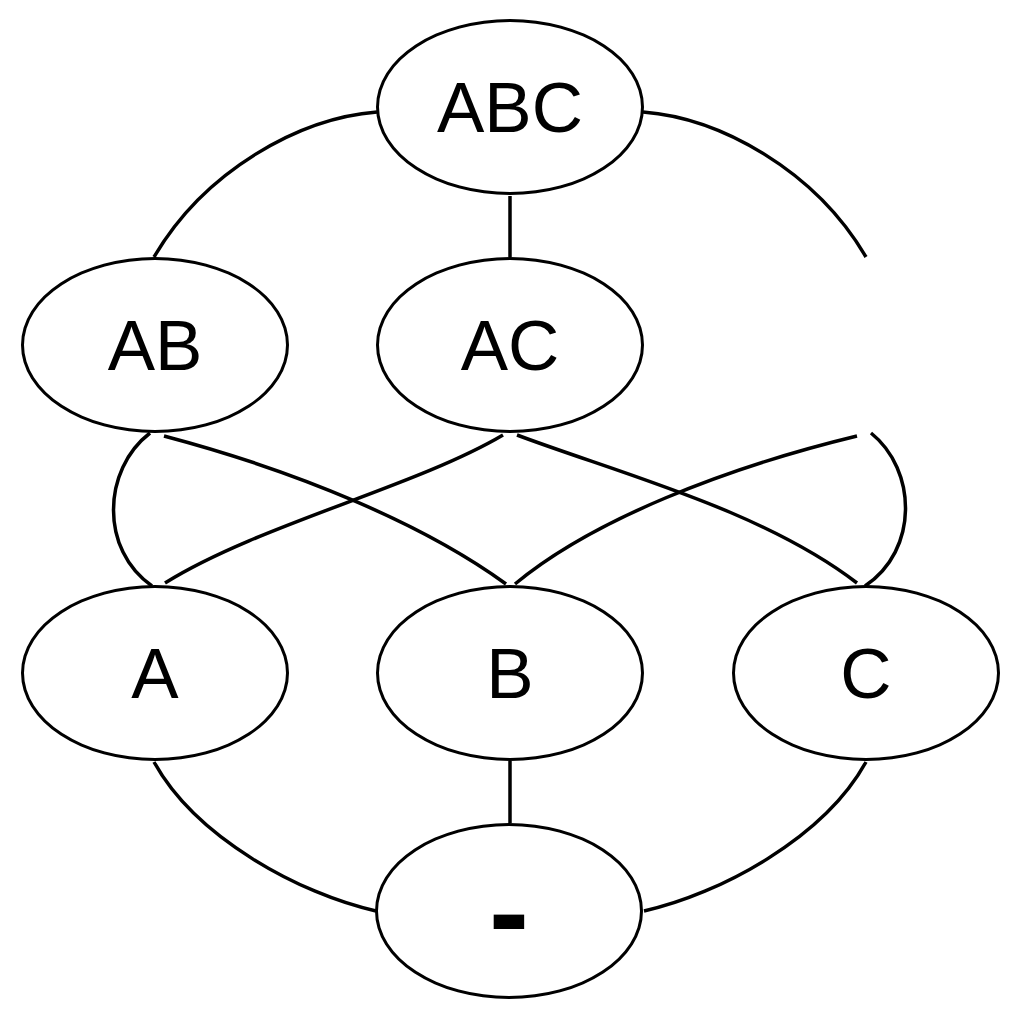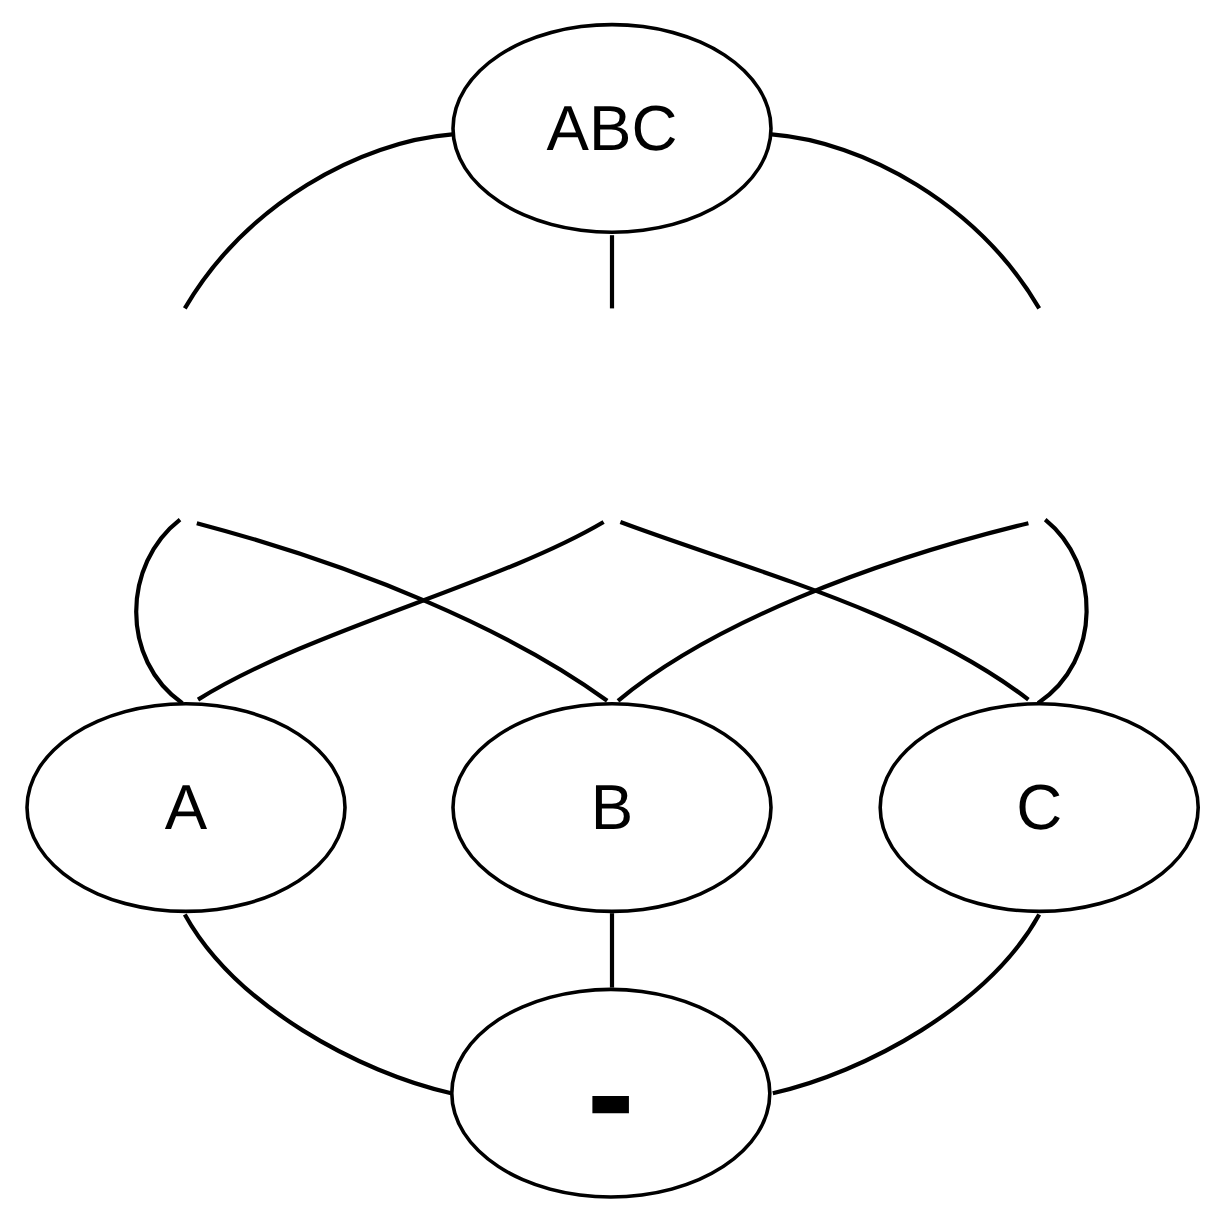--- a/index.html
+++ b/index.html
@@ -35,21 +35,21 @@
     height: 176px;
     box-sizing: border-box;
     border: 3.5px solid #000000;
     border-radius: 50%;
     background: #ffffff;
     display: flex;
     align-items: center;
     justify-content: center;
   }
   .node .label {
-    font-size: 53px;
+    font-size: 71px;
     line-height: 1;
     color: #000000;
     white-space: nowrap;
   }
   .node[data-name="node-empty"] .label {
     font-size: 120px;
     font-weight: 700;
   }
 </style>
 </head>
@@ -68,20 +68,26 @@
     <path data-name="edge-bc-b" d="M 857 436 C 725 468, 592 520, 515 584"></path>
     <path data-name="edge-bc-c" d="M 871 433 C 917 470, 919 550, 865 586"></path>
     <path data-name="edge-a-empty" d="M 154 762 C 196 838, 300 894, 376 911"></path>
     <path data-name="edge-b-empty" d="M 510 761 L 510 823"></path>
     <path data-name="edge-c-empty" d="M 866 762 C 824 838, 720 894, 644 911"></path>
   </svg>
 
   <div class="node" data-name="node-abc" style="left: 376px; top: 19px;">
     <span class="label" data-name="node-abc-label">ABC</span>
   </div>
+  <div class="node" data-name="node-ab" style="left: 21px; top: 257px;">
+    <span class="label" data-name="node-ab-label">AB</span>
+  </div>
+  <div class="node" data-name="node-ac" style="left: 376px; top: 257px;">
+    <span class="label" data-name="node-ac-label">AC</span>
+  </div>
   <div class="node" data-name="node-a" style="left: 21px; top: 585px;">
     <span class="label" data-name="node-a-label">A</span>
   </div>
   <div class="node" data-name="node-b" style="left: 376px; top: 585px;">
     <span class="label" data-name="node-b-label">B</span>
   </div>
   <div class="node" data-name="node-c" style="left: 732px; top: 585px;">
     <span class="label" data-name="node-c-label">C</span>
   </div>
   <div class="node" data-name="node-empty" style="left: 375px; top: 823px;">

